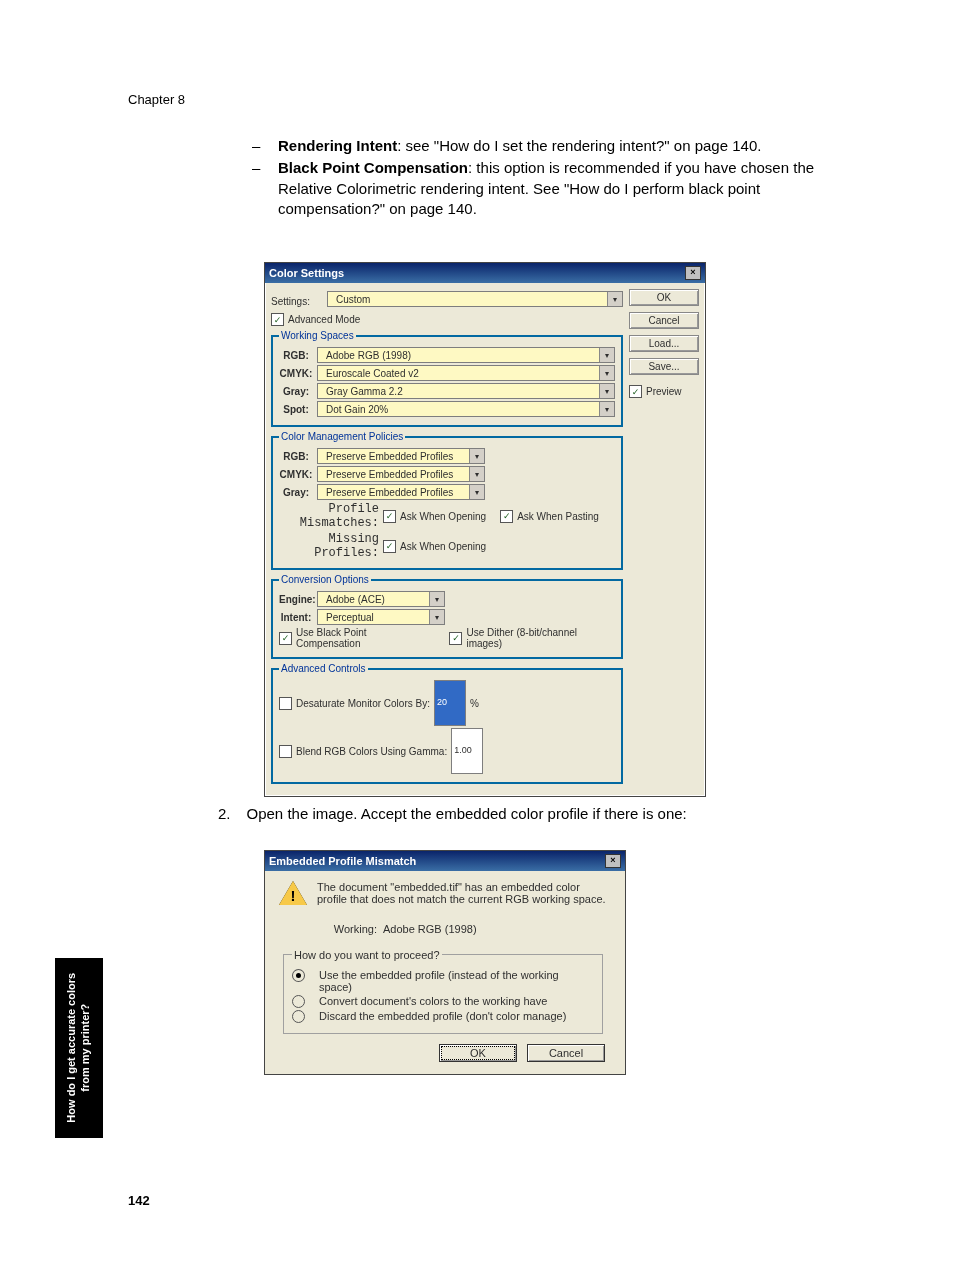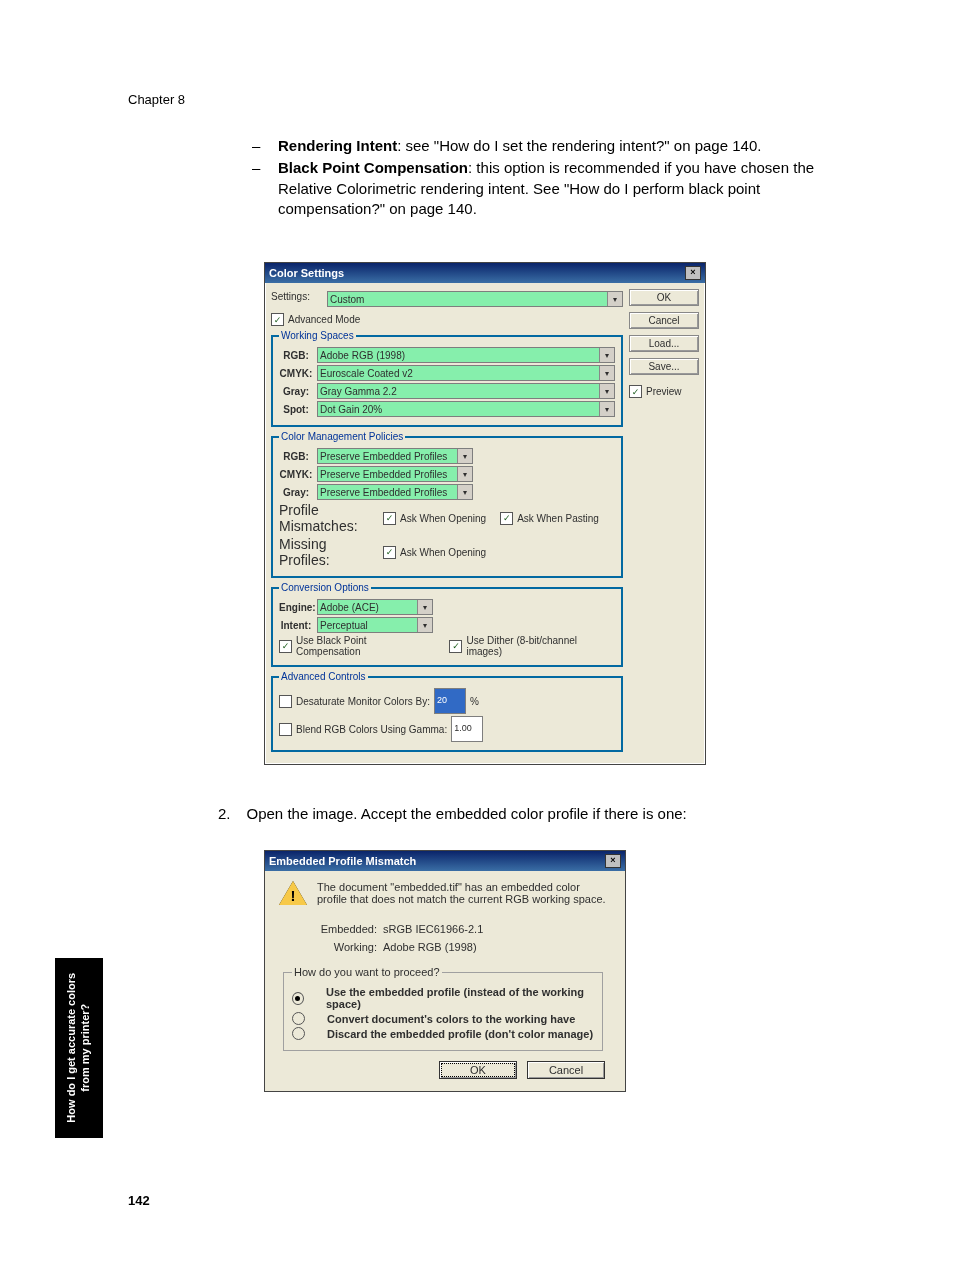--- a/index.html
+++ b/index.html
@@ -70,54 +70,54 @@
   .right-col { width: 70px; display: flex; flex-direction: column; gap: 6px; align-items: stretch; }
   .winbtn {
     background: #ece9d8;
     border: 1px solid #888;
     box-shadow: inset 1px 1px 0 #fff, inset -1px -1px 0 #999;
     font-size: 10px;
     padding: 2px 0;
     text-align: center;
   }
   .settings-row {
-    display: flex; align-items: flex-start; gap: 6px;
+    display: flex; align-items: flex-end; gap: 6px;
     margin: 2px 0 6px 0;
   }
   .settings-row .lab { width: 50px; text-align: left; }
   .combo {
     flex: 1;
-    background: #86efac;
+    background: #fef9c3;
     border: 1px solid #7e7e7e;
     height: 14px;
     display: flex; align-items: center;
-    padding: 0 2px;
+    padding: 0 8px;
     position: relative;
     font-size: 10px;
   }
   .combo .arrow {
     position: absolute; right: 0; top: 0; bottom: 0;
     width: 14px;
     background: #d4d0c8;
     border-left: 1px solid #888;
     display: flex; align-items: center; justify-content: center;
     font-size: 8px;
   }
   fieldset.grp {
     border: 2px solid #0369a1;
     margin: 4px 0;
     padding: 4px 6px 6px 6px;
   }
   fieldset.grp legend { font-size: 10px; padding: 0 2px; color: #003399; }
   .frow { display: flex; align-items: center; gap: 4px; margin: 2px 0; }
   .frow .flab { width: 34px; text-align: center; font-size: 10px; font-weight: bold; }
-  .frow .flab2 { width: 100px; text-align: left; font-size: 14px; }
+  .frow .flab2 { width: 100px; text-align: right; font-size: 12px; font-family: Liberation Mono, monospace; }
   .chk { width: 11px; height: 11px; border: 1px solid #555; background: #fff; display: inline-flex; align-items:center; justify-content:center; font-size: 9px; color: #1a5c1a; }
   .chk.checked::after { content: "✓"; }
-  .smallinput { width: 26px; height: 12px; border: 1px solid #7e7e7e; background: #fff; font-size: 9px; padding: 6px 2px; }
+  .smallinput { width: 26px; height: 12px; border: 1px solid #7e7e7e; background: #fff; font-size: 9px; padding: 16px 2px; }
   .smallinput.sel { background: #316ac5; color: #fff; }
   .preview-row { display: flex; align-items: center; gap: 4px; margin-top: 4px; justify-content: flex-start; }
   fieldset.desc { min-height: 70px; }
 
   .step2 {
     position: absolute;
     left: 218px;
     top: 805px;
     font-size: 15px;
     display: flex;
@@ -152,21 +152,21 @@
   }
   .warn-icon .bang {
     position: absolute; left: 0; right: 0; top: 6px;
     text-align: center; font-weight: bold; font-size: 15px; color: #000;
   }
   .profinfo { margin-left: 36px; margin-bottom: 10px; font-size: 11px; line-height: 1.6; }
   .profinfo .pr { display: flex; gap: 6px; }
   .profinfo .plab { width: 62px; text-align: right; }
   fieldset.proceed { border: 1px solid #a0a0a0; margin: 6px 8px 10px 4px; padding: 6px 8px 8px 8px; }
   fieldset.proceed legend { font-size: 11px; }
-  .radio-row { display: flex; align-items: center; gap: 22px; margin: 2px 0; font-size: 11px; font-weight: bold; }
+  .radio-row { display: flex; align-items: flex-start; gap: 14px; margin: 2px 0; font-size: 11px; }
   .radio { width: 11px; height: 11px; border: 1px solid #555; border-radius: 50%; display: inline-flex; align-items:center; justify-content:center; }
   .radio.sel::after { content: ""; width: 5px; height: 5px; background: #000; border-radius: 50%; }
   .btn-row { display: flex; gap: 10px; justify-content: flex-end; padding: 0 6px; }
   .winbtn2 {
     min-width: 64px;
     background: #ece9d8;
     border: 1px solid #333;
     box-shadow: inset 1px 1px 0 #fff, inset -1px -1px 0 #999;
     font-size: 11px; padding: 2px 6px; text-align: center;
   }
@@ -380,24 +380,20 @@
   <div class="dlg2-body">
     <div class="msg-row">
       <div class="warn-icon">
         <div class="tri"></div>
           <div class="bang">!</div>
       </div>
       <div style="font-size:11px;">The document "embedded.tif" has an embedded color profile that does not match the current RGB working space.</div>
     </div>
     <div class="profinfo">
       <div class="pr">
-          <span class="plab">Embedded:</span>
-          <span>sRGB IEC61966-2.1</span>
-        </div>
-      <div class="pr">
           <span class="plab">Working:</span>
           <span>Adobe RGB (1998)</span>
         </div>
     </div>
     <fieldset class="proceed">
       <legend>How do you want to proceed?</legend>
       <div class="radio-row">
           <span class="radio sel"></span>
           <span>Use the embedded profile (instead of the working space)</span>
         </div>

